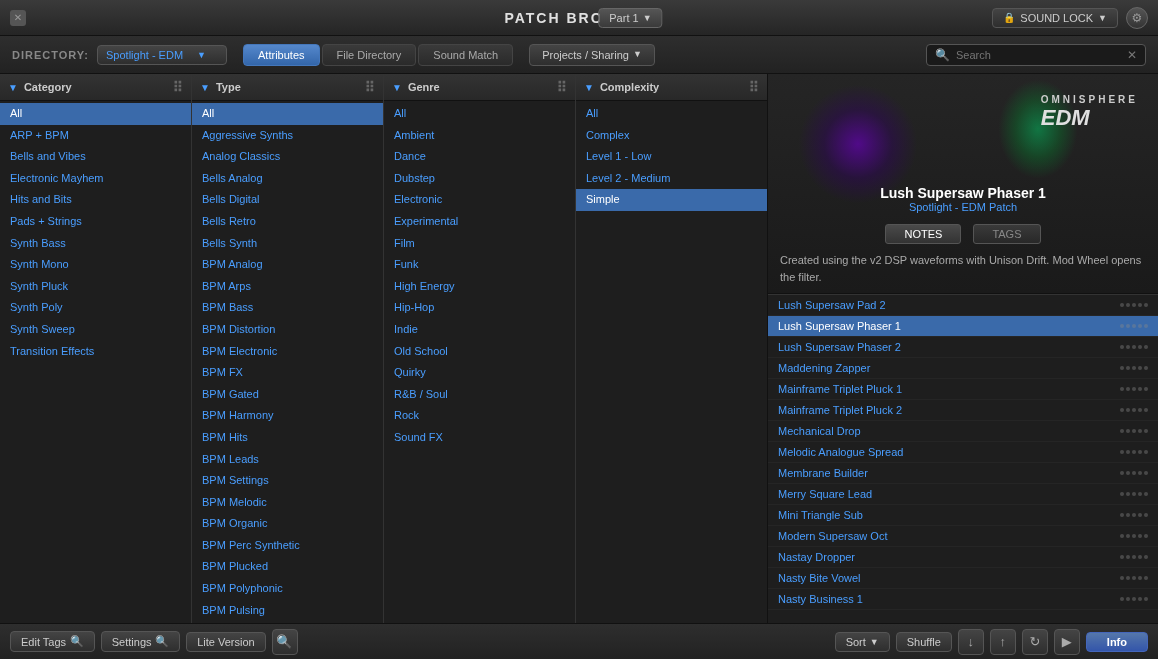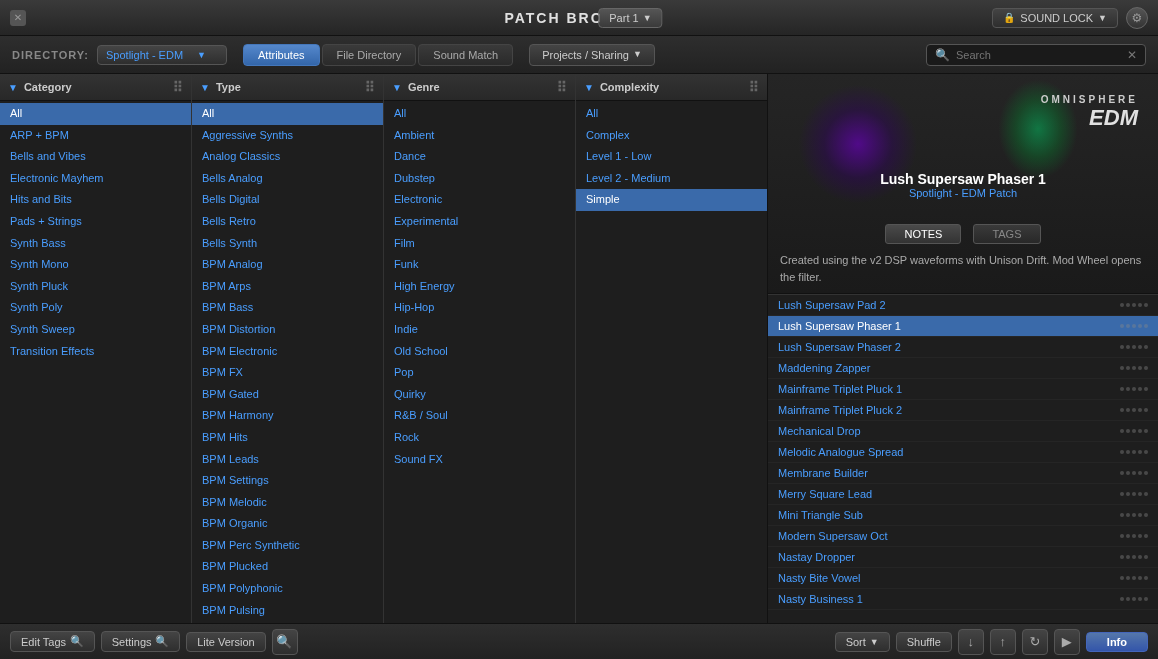--- a/index.html
+++ b/index.html
@@ -251,21 +251,20 @@
     .patch-glow-green {
       position: absolute;
       right: 80px; top: 5px;
       width: 80px; height: 100px;
       background: radial-gradient(ellipse at center, rgba(0,200,100,0.5) 0%, rgba(0,150,50,0.3) 40%, transparent 70%);
       border-radius: 50%;
     }
     .omnisphere-logo {
       position: absolute;
       right: 20px; top: 20px;
-      text-align: right;
     }
     .omni-text {
       color: #ccc;
       font-size: 10px;
       letter-spacing: 3px;
       font-weight: bold;
     }
     .edm-text {
       color: #e0e0e0;
       font-size: 22px;
@@ -277,21 +276,21 @@
       font-size: 14px;
       font-weight: bold;
     }
     .patch-sub {
       color: #4a9eff;
       font-size: 11px;
     }
     .notes-tags-bar {
       display: flex;
       gap: 12px;
-      margin-top: 20px;
+      margin-top: 6px;
     }
     .notes-tag-btn {
       padding: 3px 18px;
       font-size: 11px;
       border-radius: 3px;
       cursor: pointer;
       border: 1px solid #555;
     }
     .notes-tag-btn.active {
       background: linear-gradient(to bottom, #4a4a4a, #333);
@@ -504,21 +503,20 @@
           <div class="list-item">Dance</div>
           <div class="list-item">Dubstep</div>
           <div class="list-item">Electronic</div>
           <div class="list-item">Experimental</div>
           <div class="list-item">Film</div>
           <div class="list-item">Funk</div>
           <div class="list-item">High Energy</div>
           <div class="list-item">Hip-Hop</div>
           <div class="list-item">Indie</div>
           <div class="list-item">Old School</div>
-          <div class="list-item">Pop</div>
           <div class="list-item">Quirky</div>
           <div class="list-item">R&amp;B / Soul</div>
           <div class="list-item">Rock</div>
           <div class="list-item">Sound FX</div>
         </div>
       </div>
       <div class="column">
         <div class="column-header">
           <span class="col-arrow">▼</span>
           <span>Complexity</span>

